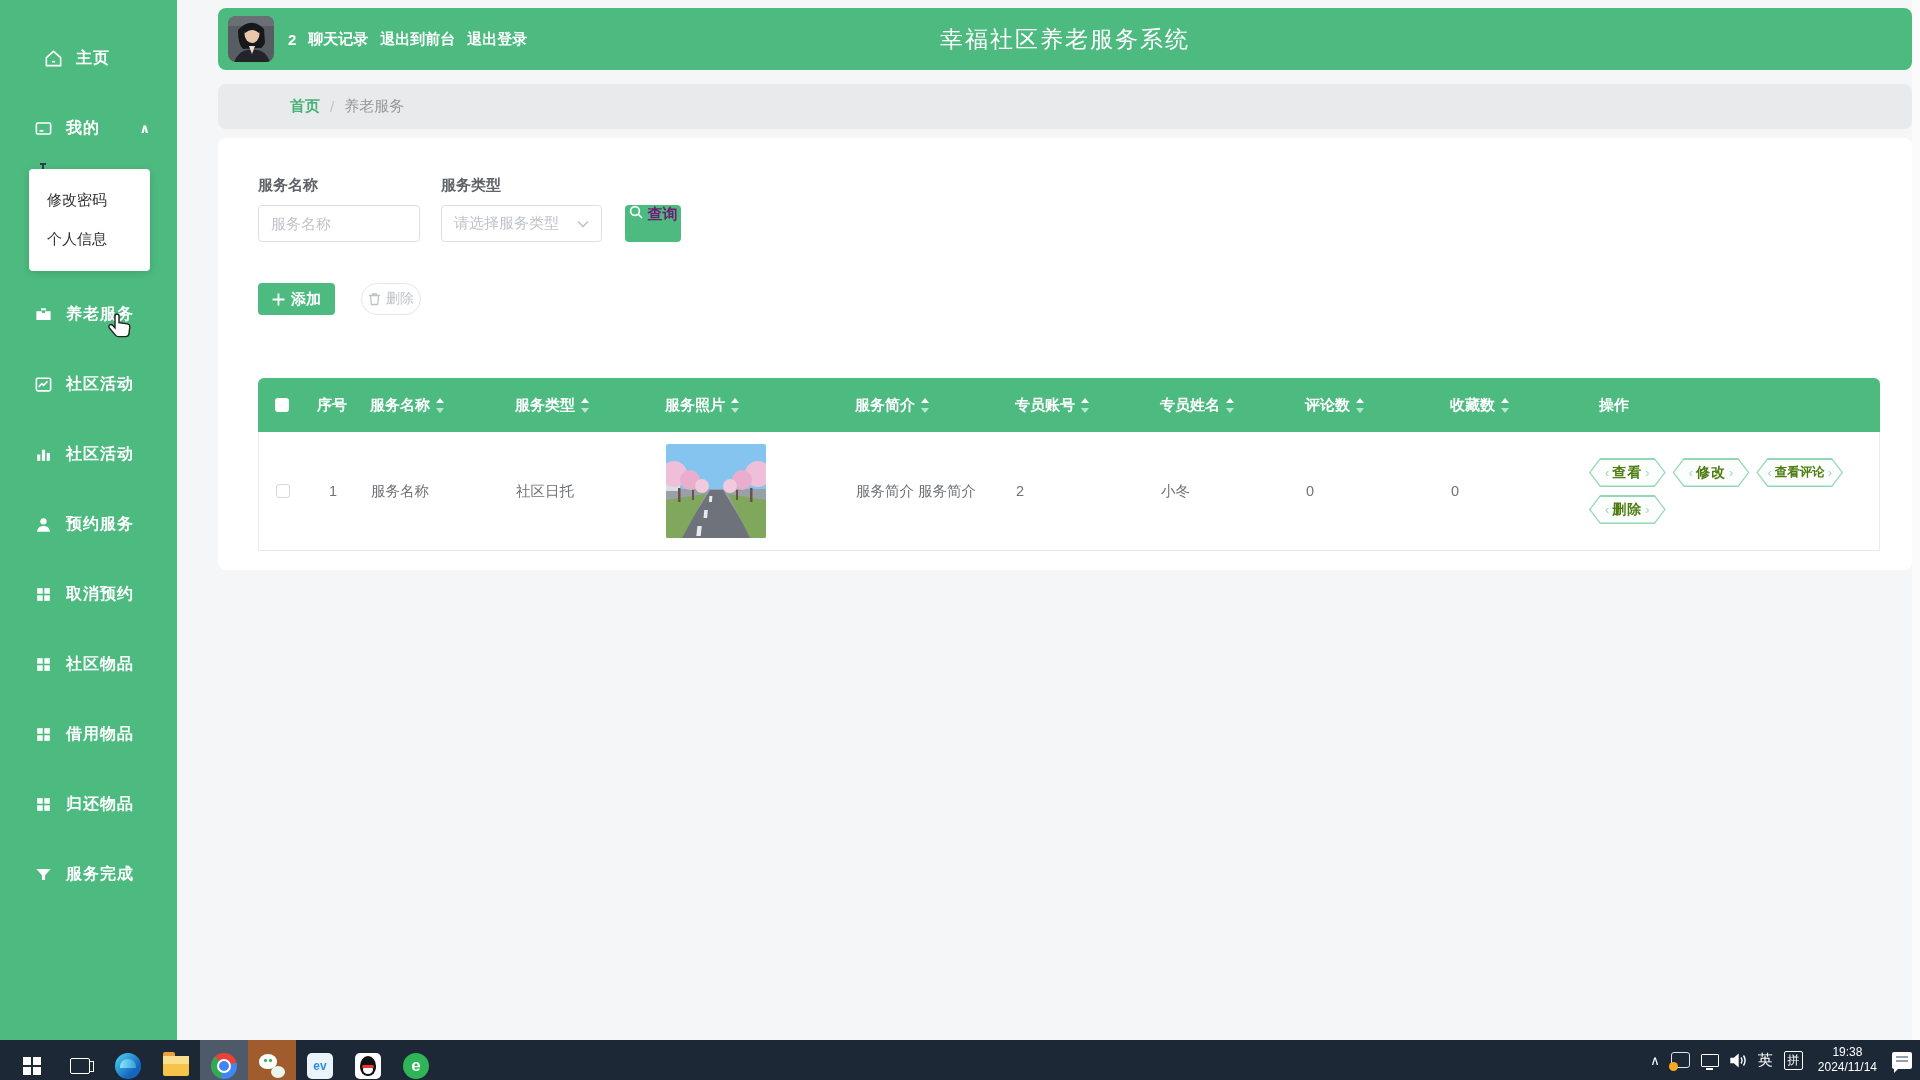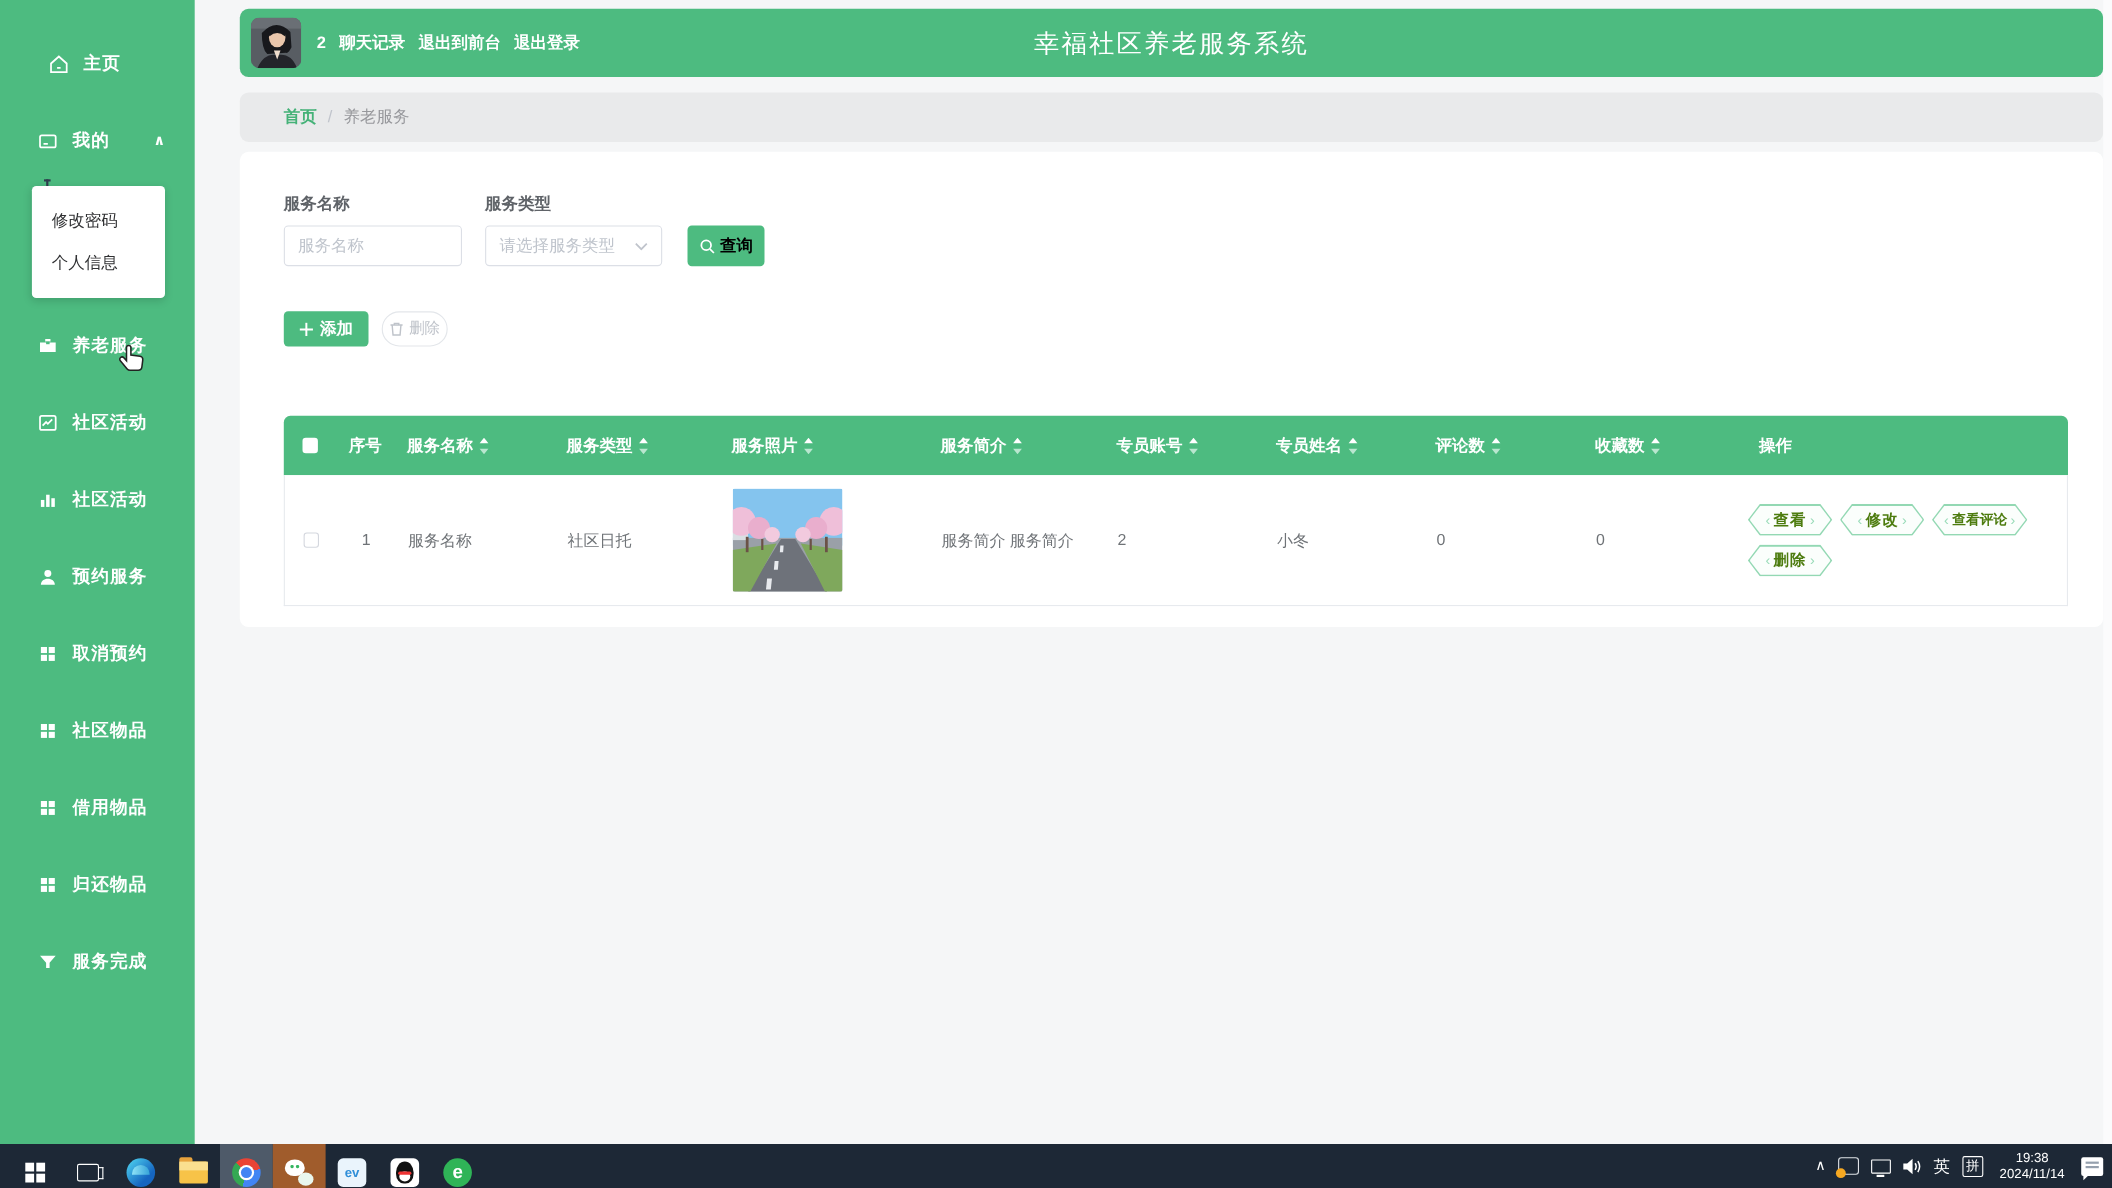--- a/index.html
+++ b/index.html
@@ -46,21 +46,21 @@
   .app-title {
     position:absolute; left:0; right:0; text-align:center; color:#fff;
     font-size:23px; font-weight:400; letter-spacing:2px; pointer-events:none;
   }
   
   .breadcrumb {
     position:absolute; left:218px; top:84px; width:1694px; height:45px;
     background:#e9eaeb; border-radius:8px; display:flex; align-items:center;
     padding-left:40px; font-size:15px; gap:10px;
   }
-  .bc-home { color:#45b278; font-weight:700; cursor:pointer; }
+  .bc-home { color:#45b278; font-weight:700; cursor:pointer;margin-left:32px; }
   .bc-sep { color:#c0c4cc; }
   .bc-cur { color:#97989c; }
   
   .card {
     position:absolute; left:218px; top:138px; width:1694px; height:432px;
     background:#ffffff; border-radius:8px;
   }
   .form-label { position:absolute; top:38px; font-size:15px; font-weight:700; color:#5f6368; }
   .lbl-name { left:40px; } .lbl-type { left:223px; }
   .inp {
@@ -70,26 +70,26 @@
   }
   .inp::placeholder { color:#bfc4cc; }
   .inp-name { left:40px; width:162px; }
   .sel {
     position:absolute; top:67px; left:223px; width:161px; height:37px;
     border:1px solid #dcdfe6; border-radius:4px; background:#fff;
     display:flex; align-items:center; padding:12px 12px; font-size:15px; color:#bfc4cc;
     cursor:pointer; justify-content:space-between;
   }
   .btn-query {
-    position:absolute; top:67px; left:407px; width:70px; height:37px;
-    background:#4dbb80; color:#000000; border:none; border-radius:4px; font-size:15px;
-    display:flex; align-items:center; justify-content:center; gap:5px; cursor:pointer;
+    position:absolute; top:67px; left:407px; width:56px; height:37px;
+    background:#4dbb80; color:#701a75; border:none; border-radius:4px; font-size:15px;
+    display:flex; justify-content:center; gap:5px; cursor:pointer;
     font-family:inherit; font-weight:600;
   }
-  .toolbar { position:absolute; top:145px; left:40px; display:flex; gap:12px; }
+  .toolbar { position:absolute; top:145px; left:40px; display:flex; gap:26px; }
   .btn-add {
     width:77px; height:32px; background:#4dbb80; color:#fff; border:none; border-radius:4px;
     font-size:15px; display:flex; align-items:center; justify-content:center; gap:6px;
     cursor:pointer; font-family:inherit; font-weight:600;
   }
   .btn-del {
     width:60px; height:32px; background:#fff; color:#bfc3ca; border:1px solid #e3e6ea;
     border-radius:16px; font-size:14px; display:flex; align-items:center; justify-content:center;
     gap:5px; cursor:pointer; font-family:inherit;
   }

